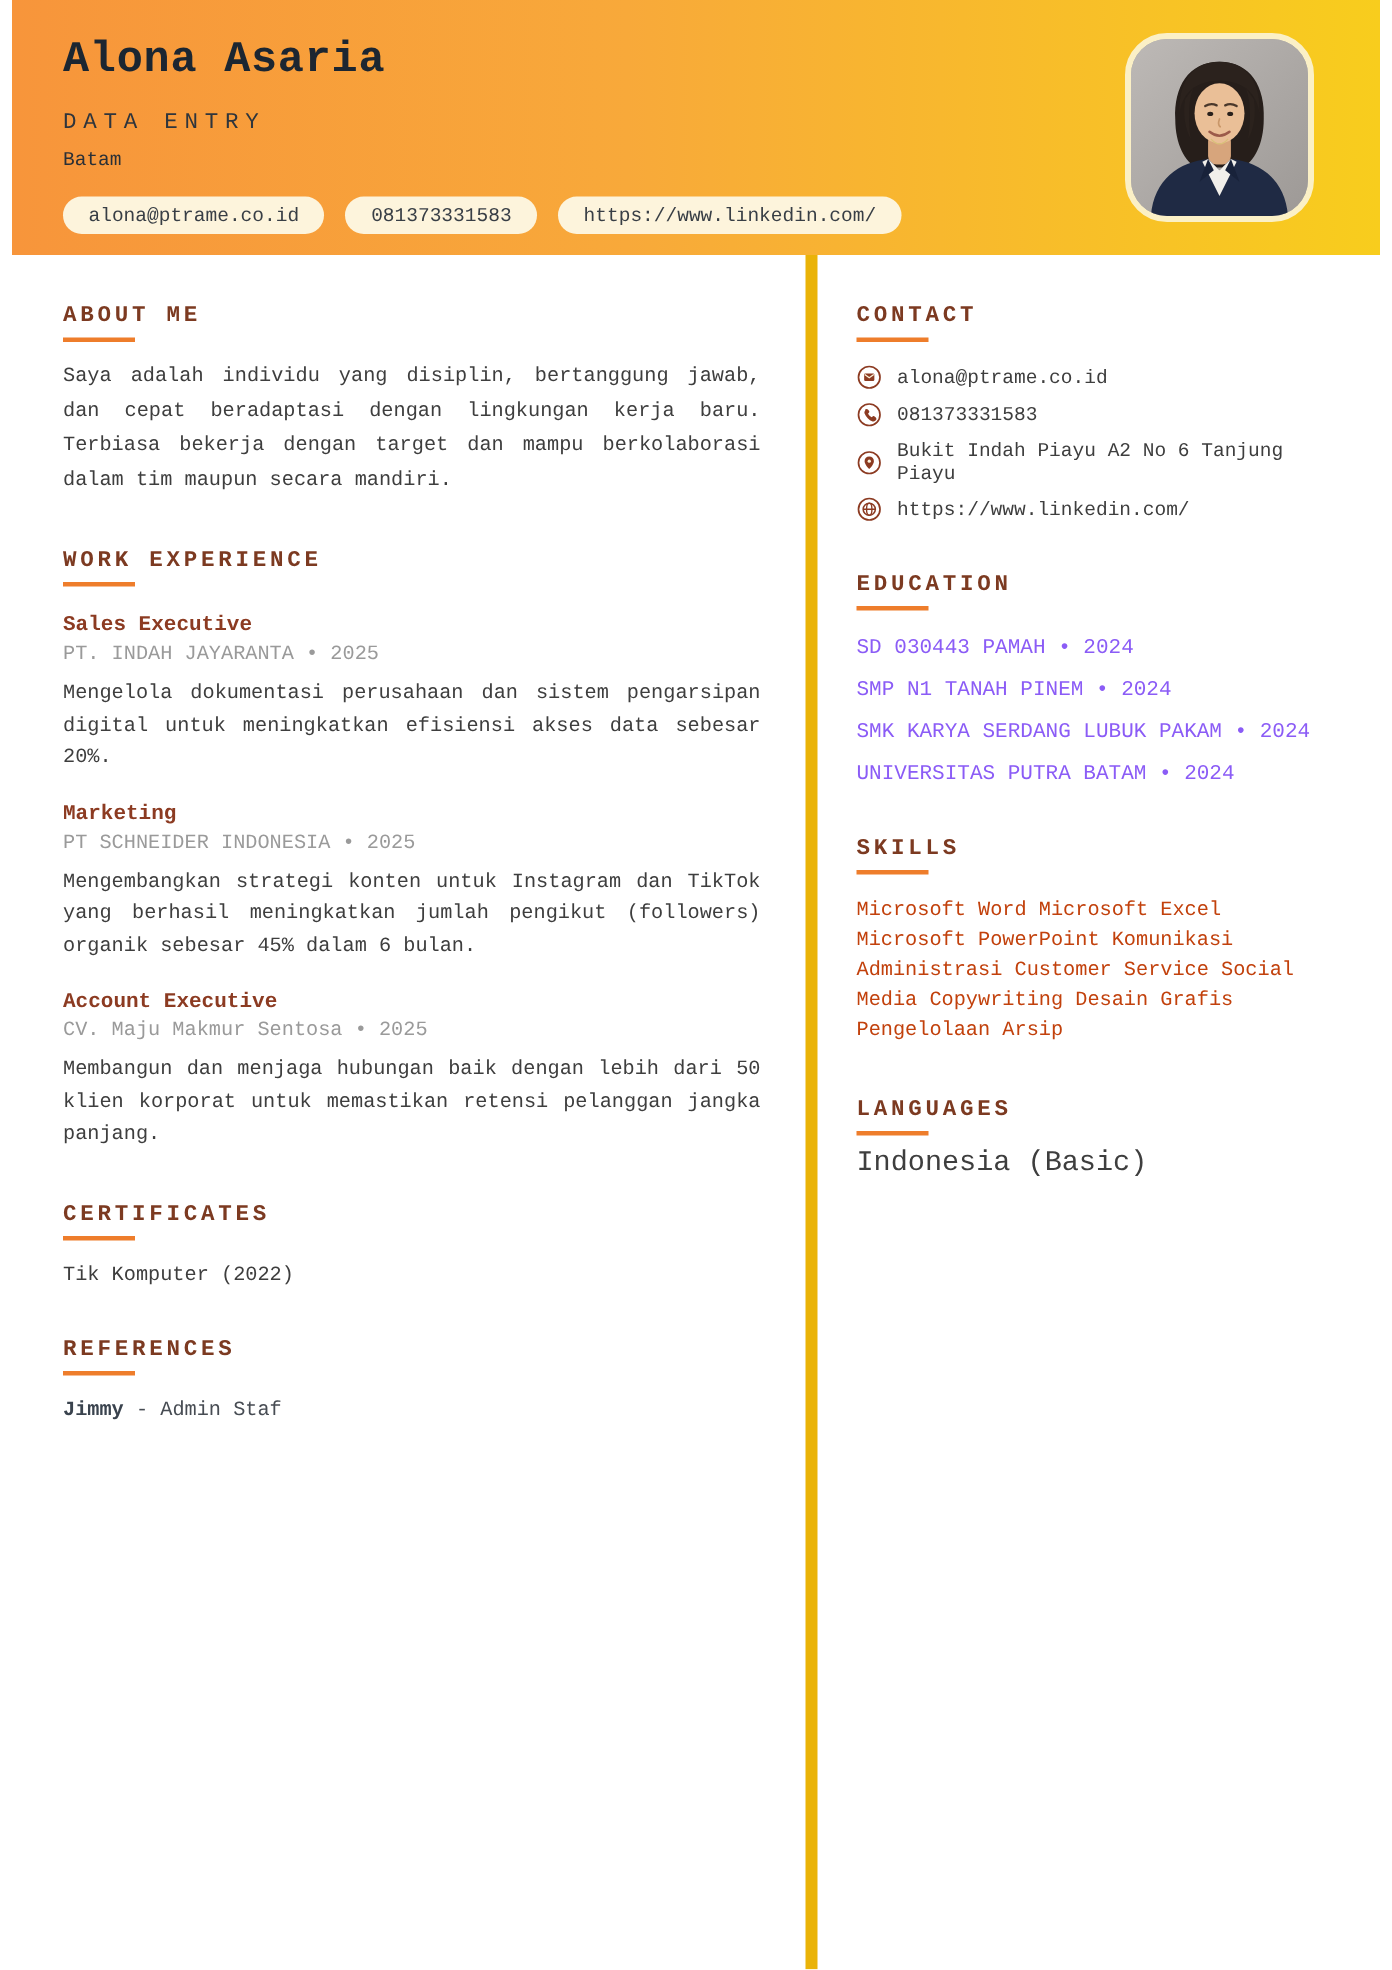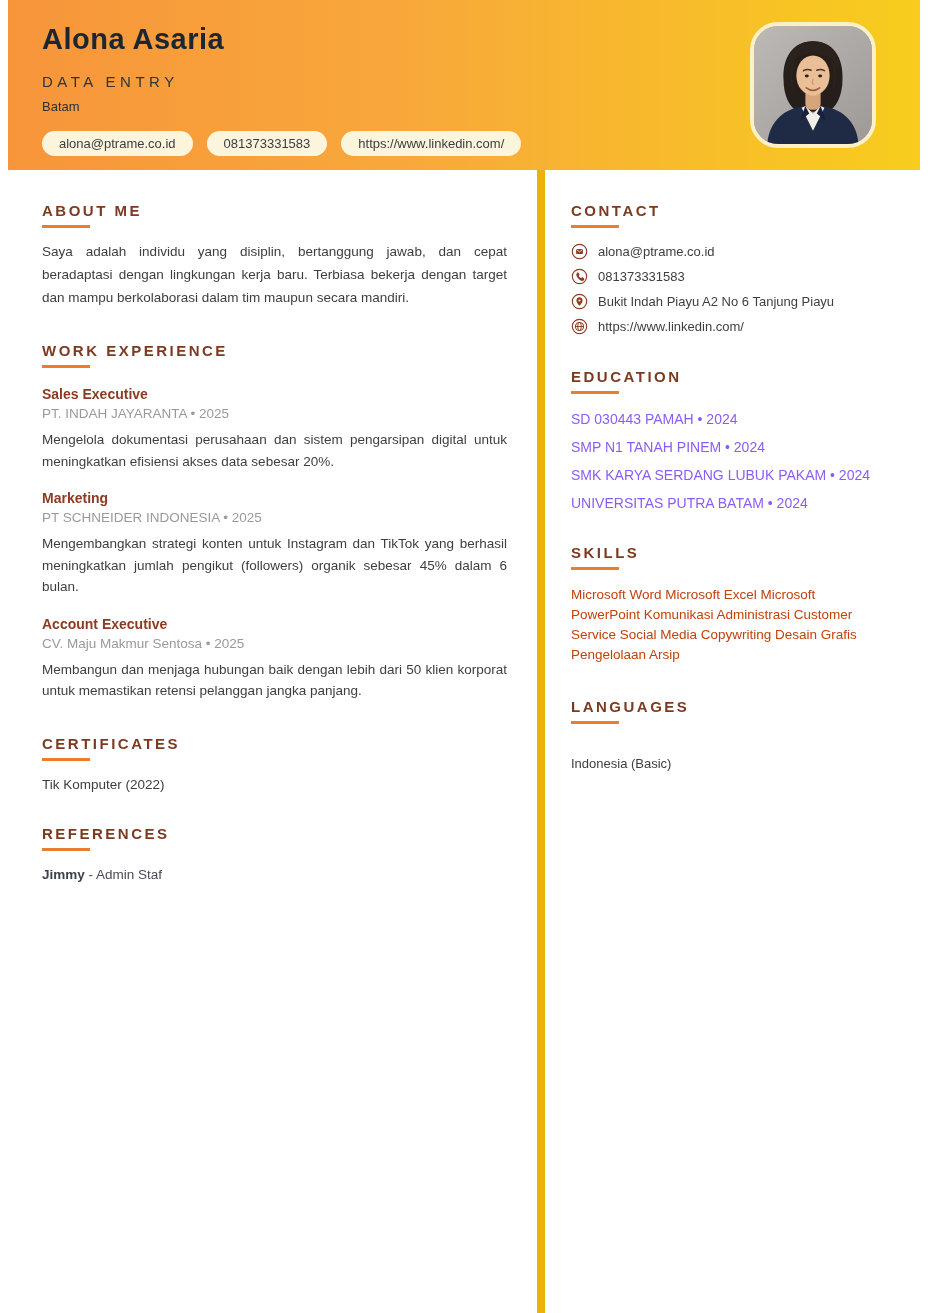--- a/index.html
+++ b/index.html
@@ -1,19 +1,19 @@
 <!DOCTYPE html>
 <html style="--grad-left: #F7953B; --grad-right: #F8CD1D; --accent: #EE7D2B; --heading-brown: #7C3A21; --pill-bg: #FDF4DC; --divider: #F6E9BC;"><head>
 <meta charset="utf-8">
 <style>
   * { margin:0; padding:0; box-sizing:border-box; }
   html,body { background:#ffffff; }
   .page {
     width:912px; height:1313px; margin:0 auto; background:#ffffff;
-    font-family:Liberation Sans, sans-serif; overflow:hidden; position:relative;
+    font-family:Liberation Mono, monospace; overflow:hidden; position:relative;
   }
 
   
   .header {
     height:170px;
     background:linear-gradient(90deg, var(--grad-left,#F7953B) 0%, #F8A93A 45%, var(--grad-right,#F8CD1D) 100%);
     display:flex; justify-content:space-between; align-items:flex-start;
     padding:0 44px 0 34px;
   }
   .header-left { padding-top:23px; }
@@ -59,21 +59,21 @@
   
   .contact-list { margin-top:15px; }
   .contact-row { display:flex; align-items:center; gap:10px; margin-bottom:8px; font-size:13px; color:#3E3E3E; }
   .cicon { width:17px; height:17px; flex:0 0 auto; }
 
   
   .edu-list { margin-top:17px; }
   .edu-item { margin-bottom:12px; font-size:14px; color:#8b5cf6; }
 
   .skills-text { margin-top:15px; font-size:13.5px; color:#c2410c; line-height:20px; }
-  .lang-item { margin-top:32px; font-size:13px; color:#3E3E3E; }
+  .lang-item { margin-top:7px; font-size:19px; color:#3E3E3E; }
 </style>
 </head>
 <body>
 
 <div class="page">
 
   <div class="header">
     <div class="header-left">
       <div class="name">Alona Asaria</div>
       <div class="job-title-line">DATA ENTRY</div>

